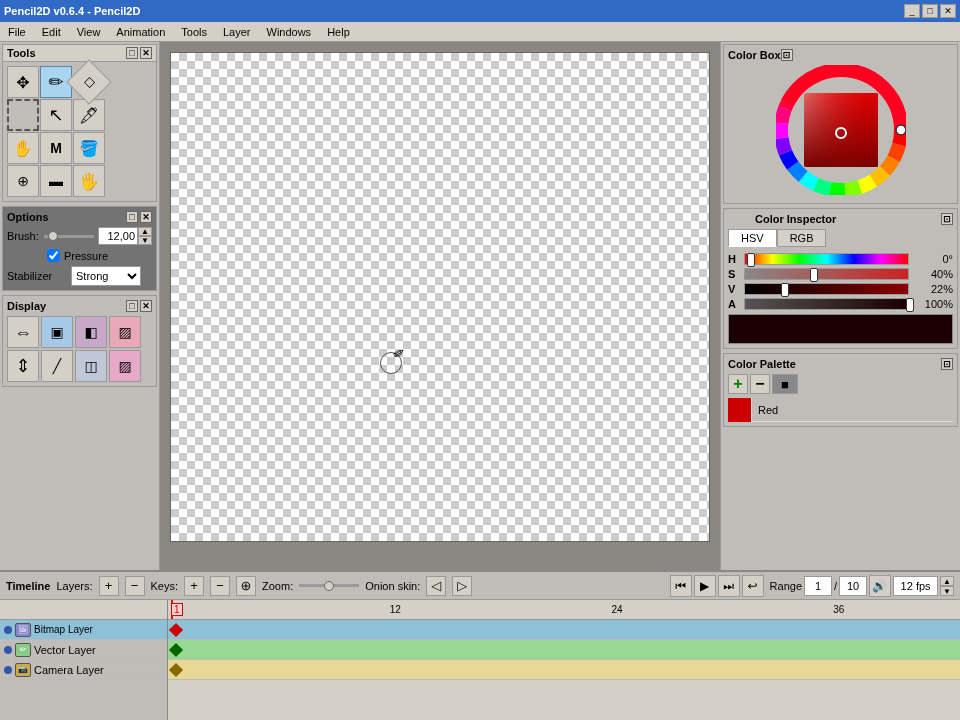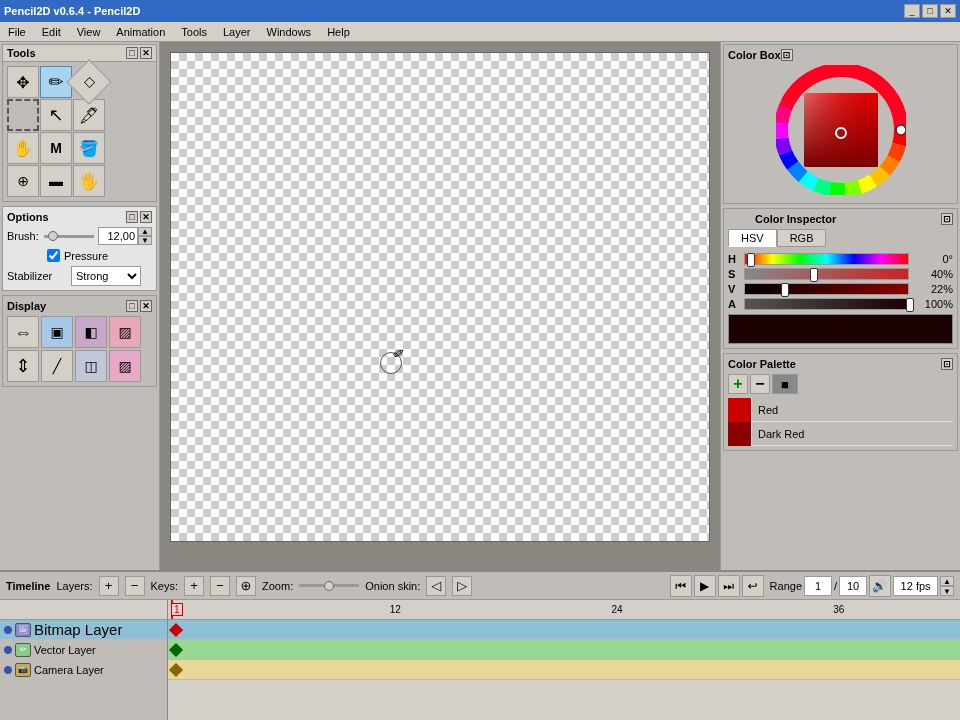--- a/index.html
+++ b/index.html
@@ -22,21 +22,21 @@
     .panel { background: #c0bdb8; border: 1px solid #999; margin: 2px; }
     .panel-header { background: #d4d0c8; padding: 2px 4px; display: flex; align-items: center; justify-content: space-between; border-bottom: 1px solid #999; font-size: 11px; font-weight: bold; }
     .panel-header-controls { display: flex; gap: 2px; }
     .panel-btn { width: 12px; height: 12px; background: #d4d0c8; border: 1px solid #666; font-size: 9px; display: flex; align-items: center; justify-content: center; cursor: pointer; }
 
     .tools-grid { display: grid; grid-template-columns: repeat(3, 32px); gap: 1px; padding: 4px; }
     .tool-btn { width: 32px; height: 32px; background: #d4d0c8; border: 1px solid #999; display: flex; align-items: center; justify-content: center; cursor: pointer; font-size: 16px; }
     .tool-btn.active { background: #a8d4f0; border: 1px solid #5588aa; }
 
     
-    .options-panel { margin: 2px; background: #e5e5e5; border: 1px solid #999; padding: 4px; }
+    .options-panel { margin: 2px; background: #737373; border: 1px solid #999; padding: 4px; }
     .options-title { font-weight: bold; margin-bottom: 4px; display: flex; justify-content: space-between; }
     .options-row { display: flex; align-items: center; margin-bottom: 4px; }
     .options-label { width: 45px; font-size: 11px; }
     .slider-container { display: flex; align-items: center; flex: 1; }
     .number-input { width: 40px; height: 18px; border: 1px solid #999; background: white; font-size: 11px; text-align: right; padding-right: 2px; }
     .spinner-btn { width: 14px; height: 9px; background: #d4d0c8; border: 1px solid #999; font-size: 8px; display: flex; align-items: center; justify-content: center; cursor: pointer; }
     .checkbox-row { display: flex; align-items: center; gap: 4px; margin-bottom: 4px; padding-left: 40px; }
     .stabilizer-row { display: flex; align-items: center; gap: 4px; }
     .stab-label { font-size: 11px; width: 60px; }
     .stab-select { height: 20px; border: 1px solid #999; background: white; font-size: 11px; width: 70px; }
@@ -343,24 +343,20 @@
       <div class="cp-controls">
         <div class="cp-btn" style="background:#d4d0c8; color:green; font-size:16px;">+</div>
         <div class="cp-btn" style="background:#d4d0c8; font-size:16px;">−</div>
         <div class="cp-btn" style="background:#888; width:26px;">■</div>
       </div>
       <div class="palette-list">
         <div class="palette-item">
           <div class="palette-color" style="background:#cc0000;"></div>
           <span class="palette-name">Red</span>
         </div>
-        <div class="palette-item">
-          <div class="palette-color" style="background:#8b0000;"></div>
-          <span class="palette-name">Dark Red</span>
-        </div>
       </div>
     </div>
   </div>
 </div>
 
 <div style="position:absolute; bottom:0; left:0; right:0; height:150px; background:#c0bdb8; border-top:2px solid #888; display:flex; flex-direction:column;">
 
   <div style="height:28px; display:flex; align-items:center; padding:0 6px; gap:6px; border-bottom:1px solid #999;">
     <span style="font-weight:bold; font-size:11px;">Timeline</span>
     <span style="font-size:11px;">Layers:</span>
@@ -396,21 +392,21 @@
 
   <div style="display:flex; flex:1;">
 
     <div style="width:168px; background:#c0bdb8; border-right:1px solid #888;">
 
       <div style="height:20px; background:#d4d0c8; border-bottom:1px solid #999;"></div>
 
       <div style="height:20px; display:flex; align-items:center; padding:0 4px; gap:3px; background:#8ec0d8; border-bottom:1px solid #bbb;">
         <div style="width:8px; height:8px; border-radius:50%; background:#3355aa;"></div>
         <div style="width:16px; height:14px; background:#8888cc; border:1px solid #555; border-radius:2px; font-size:8px; display:flex; align-items:center; justify-content:center; color:white;">🖼</div>
-        <span style="font-size:15px;">Bitmap Layer</span>
+        <span style="font-size:10px;">Bitmap Layer</span>
       </div>
 
       <div style="height:20px; display:flex; align-items:center; padding:0 4px; gap:3px; background:#c0bdb8; border-bottom:1px solid #bbb;">
         <div style="width:8px; height:8px; border-radius:50%; background:#3355aa;"></div>
         <div style="width:16px; height:14px; background:#88cc88; border:1px solid #555; border-radius:2px; font-size:8px; display:flex; align-items:center; justify-content:center; color:white;">✏</div>
         <span style="font-size:11px;">Vector Layer</span>
       </div>
 
       <div style="height:20px; display:flex; align-items:center; padding:0 4px; gap:3px; background:#c0bdb8; border-bottom:1px solid #bbb;">
         <div style="width:8px; height:8px; border-radius:50%; background:#3355aa;"></div>

